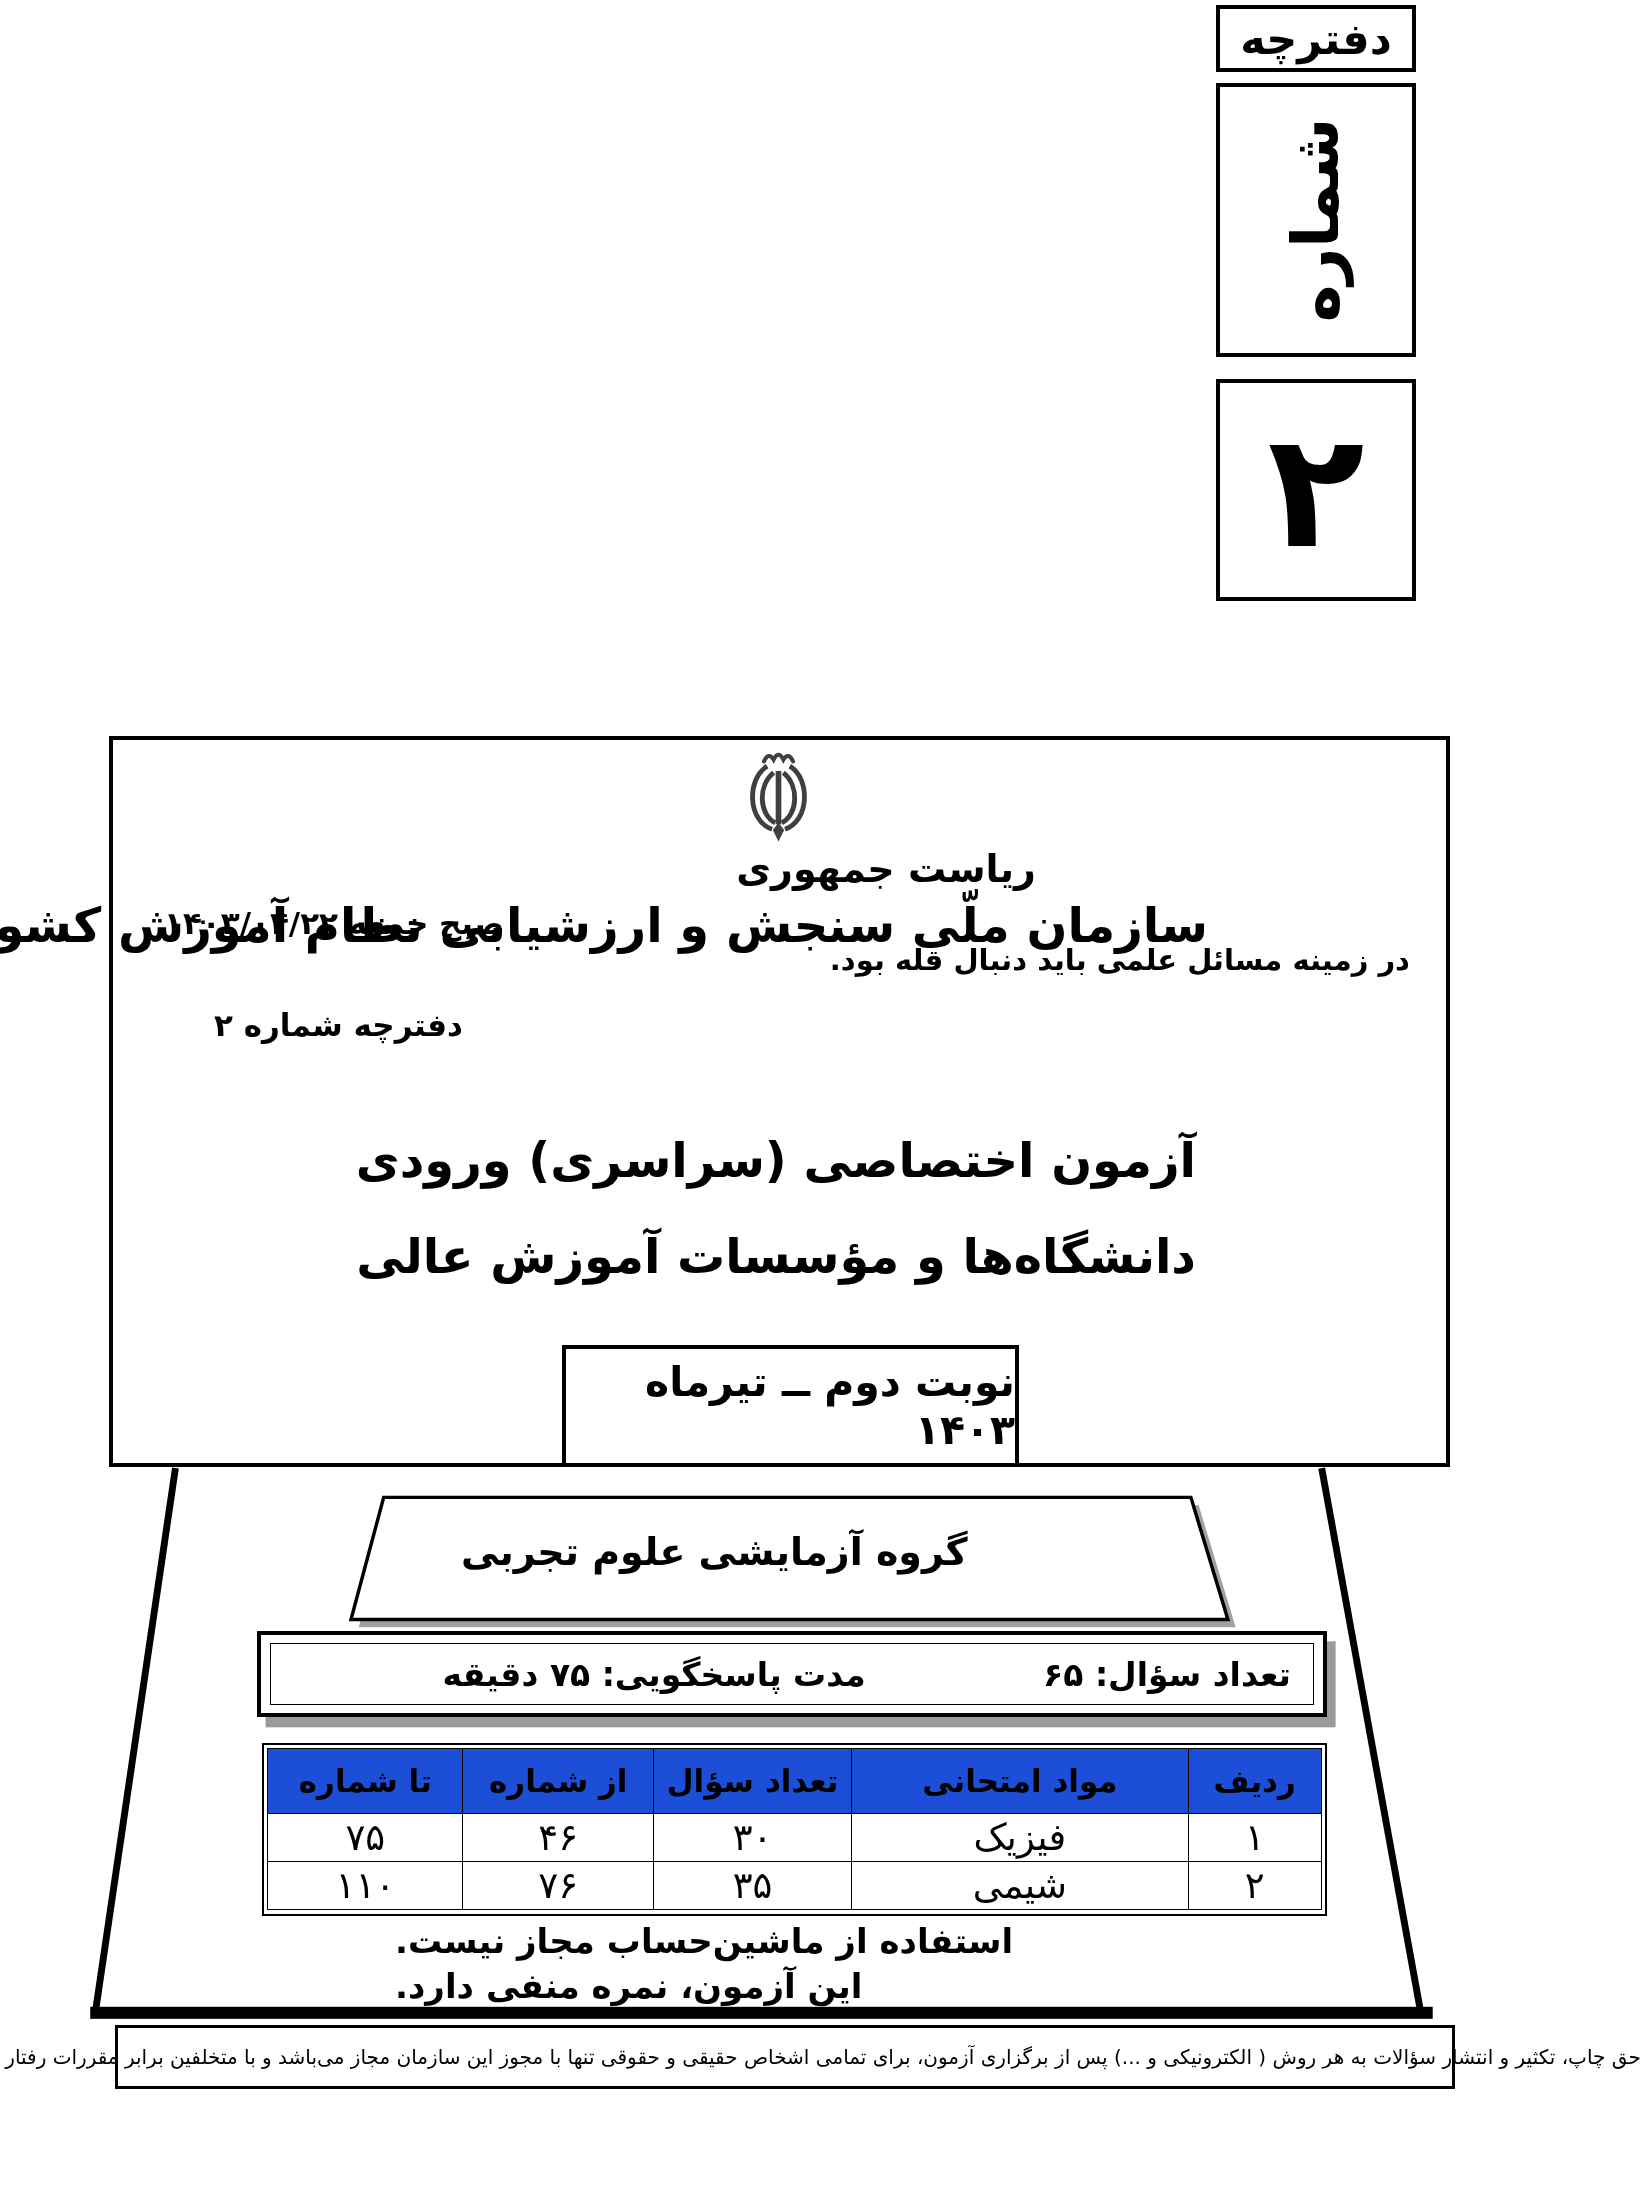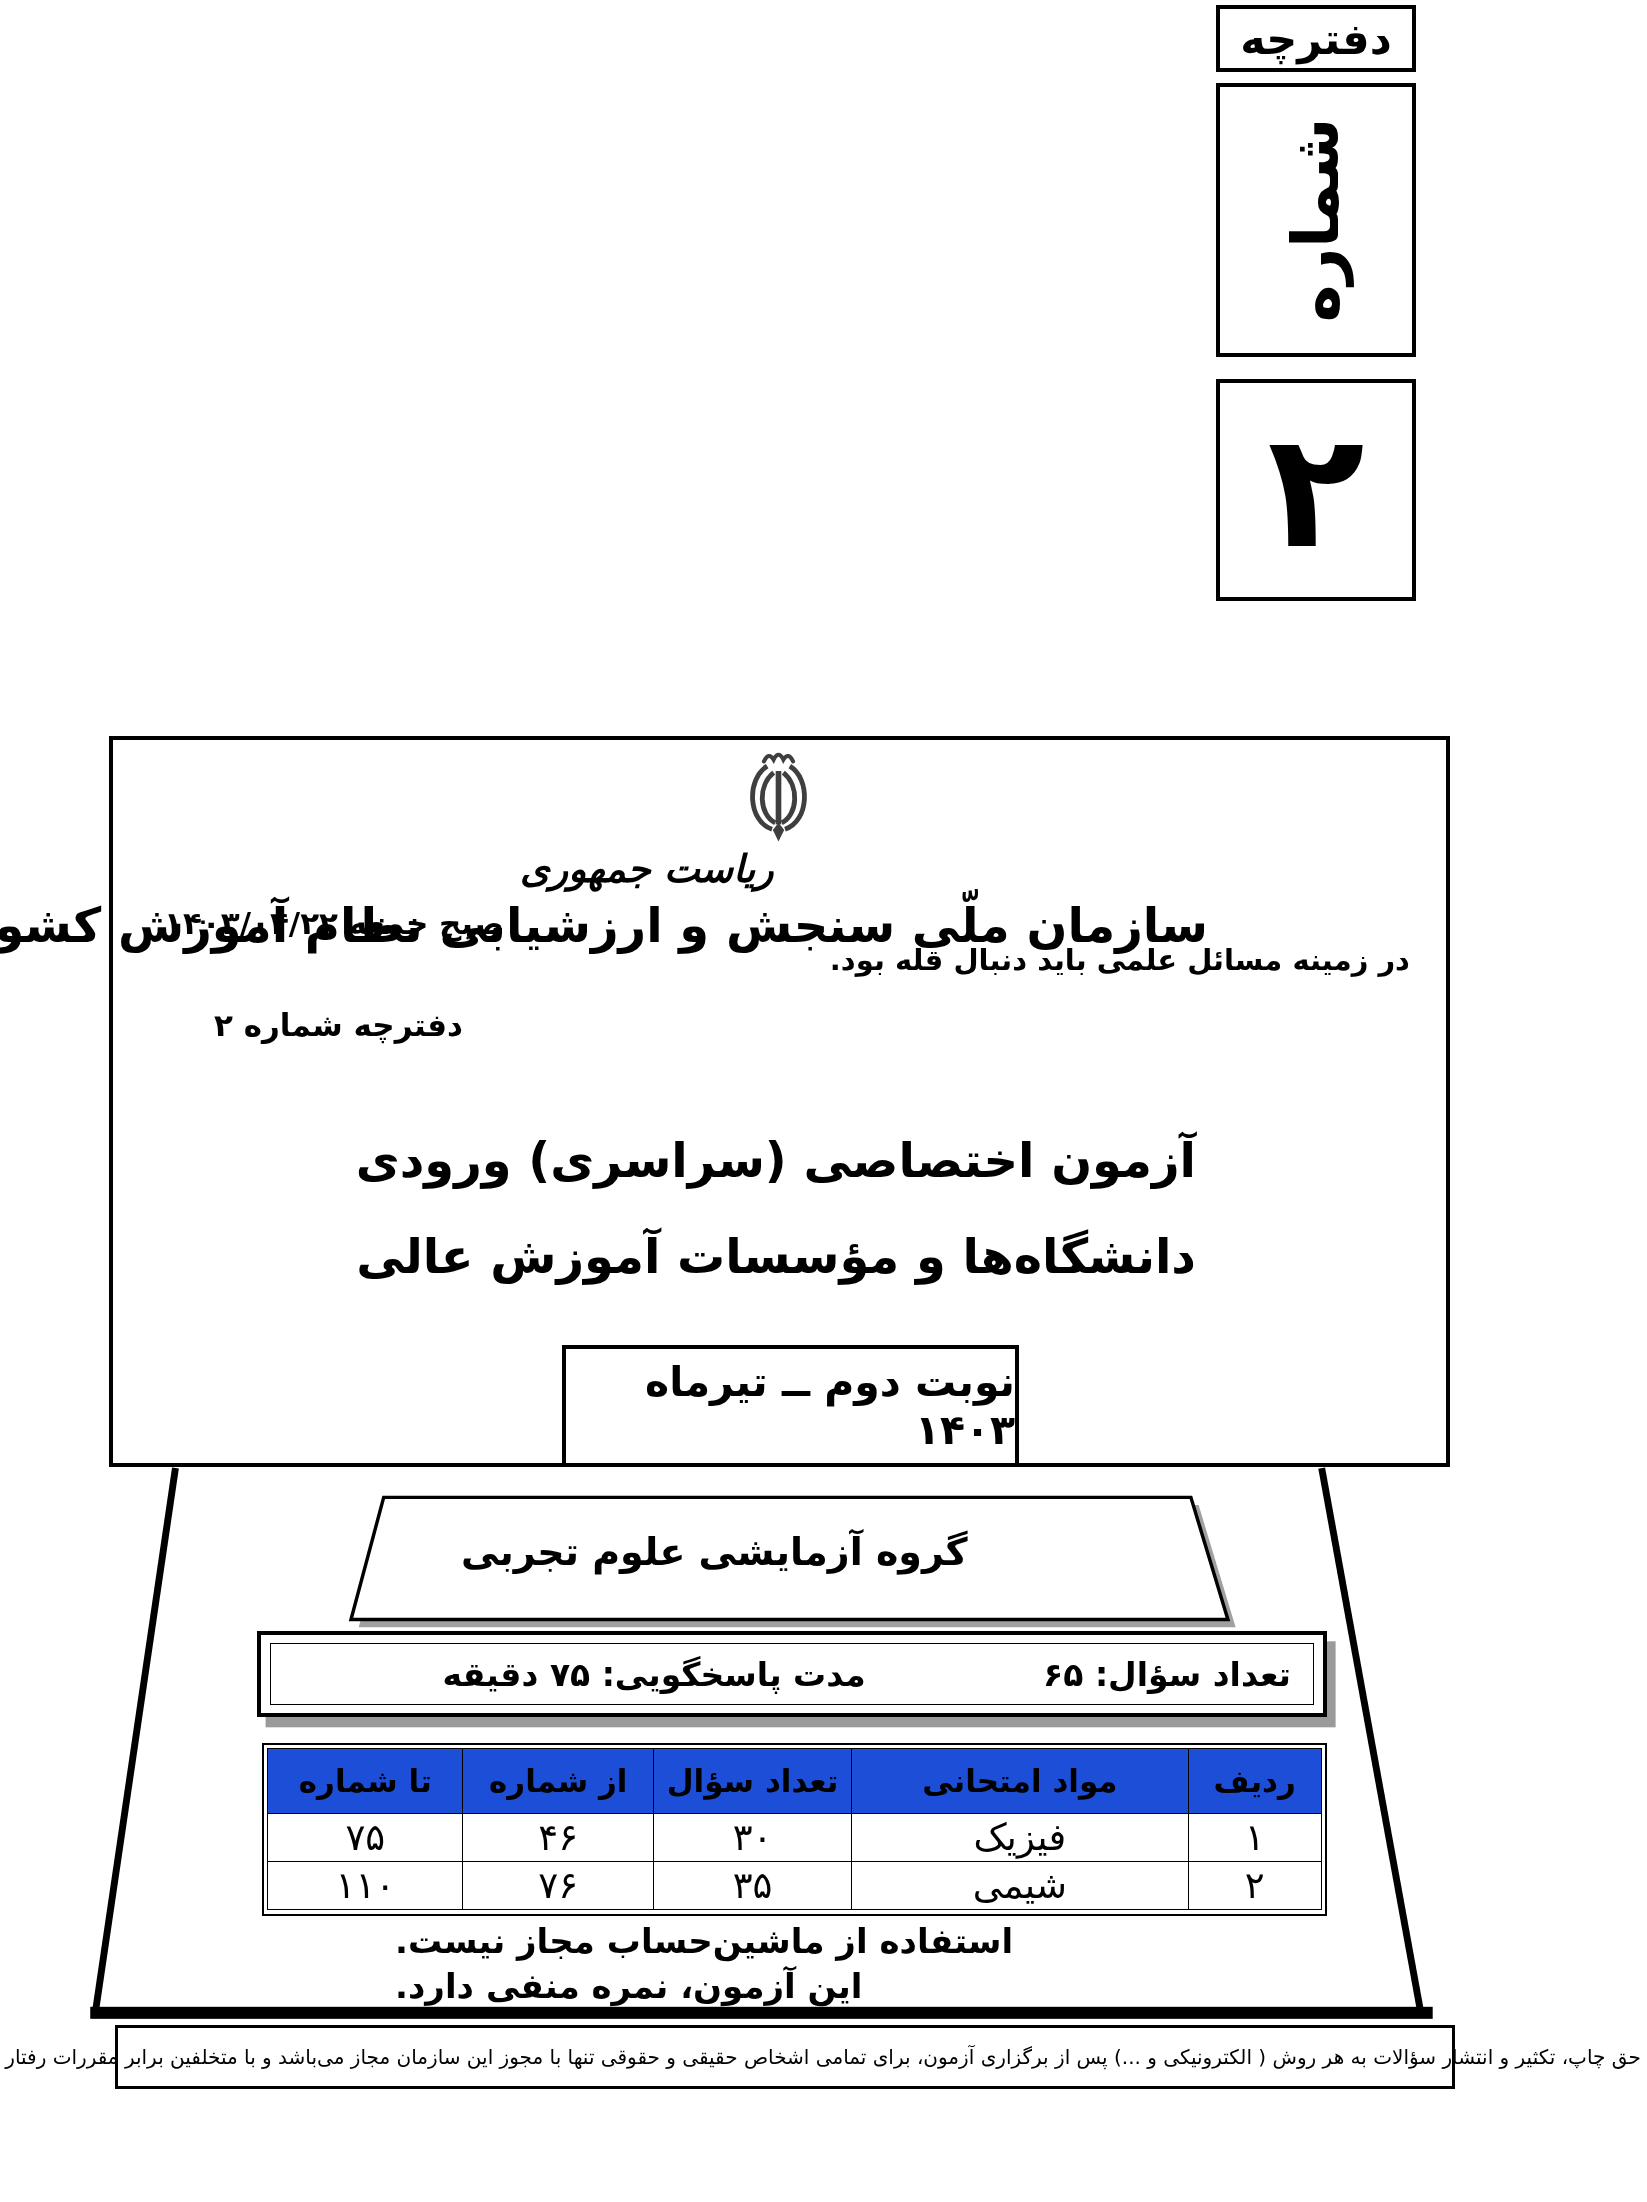--- a/index.html
+++ b/index.html
@@ -14,21 +14,21 @@
   
   .tbox{border:4.3px solid #000;background:#fff;box-sizing:border-box;text-align:center;}
   .box1{left:1217px;top:5.2px;width:200px;height:67px;font-size:43px;font-weight:bold;}
   .box2{left:1217px;top:83px;width:200px;height:274px;}
   .box2 .rot{transform:rotate(-90deg);white-space:nowrap;font-size:64px;font-weight:bold;}
   .box3{left:1217px;top:379px;width:200px;height:222px;font-size:159px;font-weight:bold;}
 
   
   .main-box{left:110px;top:736px;width:1333px;height:723px;border:4.3px solid #000;box-sizing:content-box;background:#fff;}
 
-  .org1{left:521px;top:847px;width:516px;text-align:left;font-size:38px;font-style:italic;font-weight:bold;}
+  .org1{left:521px;top:847px;width:516px;text-align:right;font-size:38px;font-weight:bold;}
   .org2{left:349px;top:897px;width:860px;text-align:center;font-size:48px;font-weight:bold;white-space:nowrap;}
   .quote{right:237px;top:943px;font-size:29px;font-weight:bold;}
   .attrib{right:316px;top:996px;font-size:29px;font-weight:bold;}
   .attrib sup{font-size:19px;font-weight:bold;}
   .datetime{left:165px;top:905px;font-size:31px;font-weight:bold;direction:rtl;}
   .bookletline{left:215px;top:1007px;font-size:31px;font-weight:bold;}
 
   .banner-title{left:380px;top:1112px;width:817px;text-align:center;font-size:48px;font-weight:bold;line-height:96px;white-space:nowrap;}
   .session-box{left:563px;top:1345px;width:449px;height:114px;border:4.3px solid #000;background:#fff;font-size:41px;font-weight:bold;}
 

